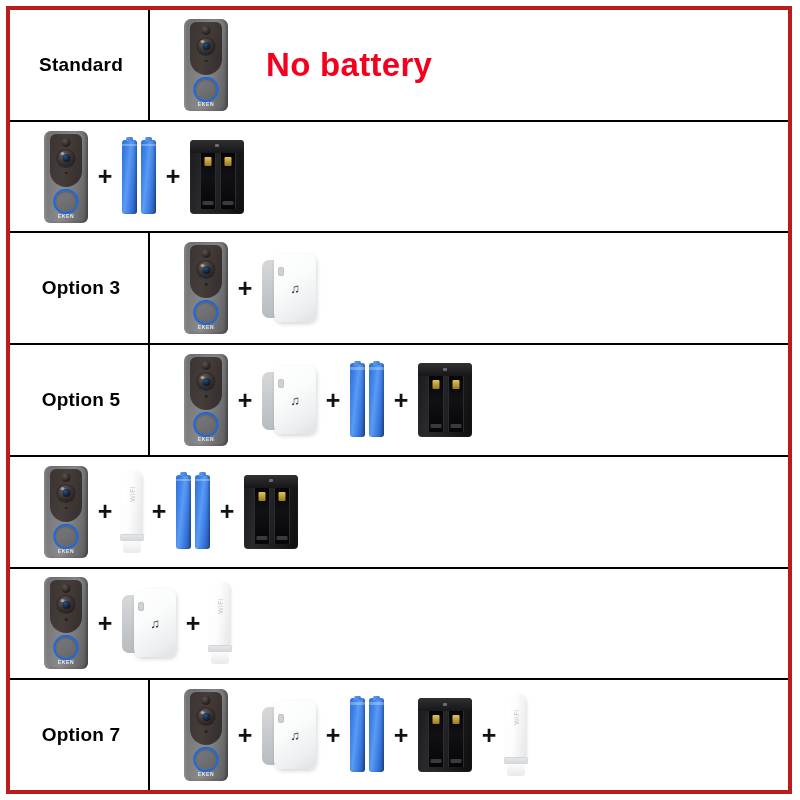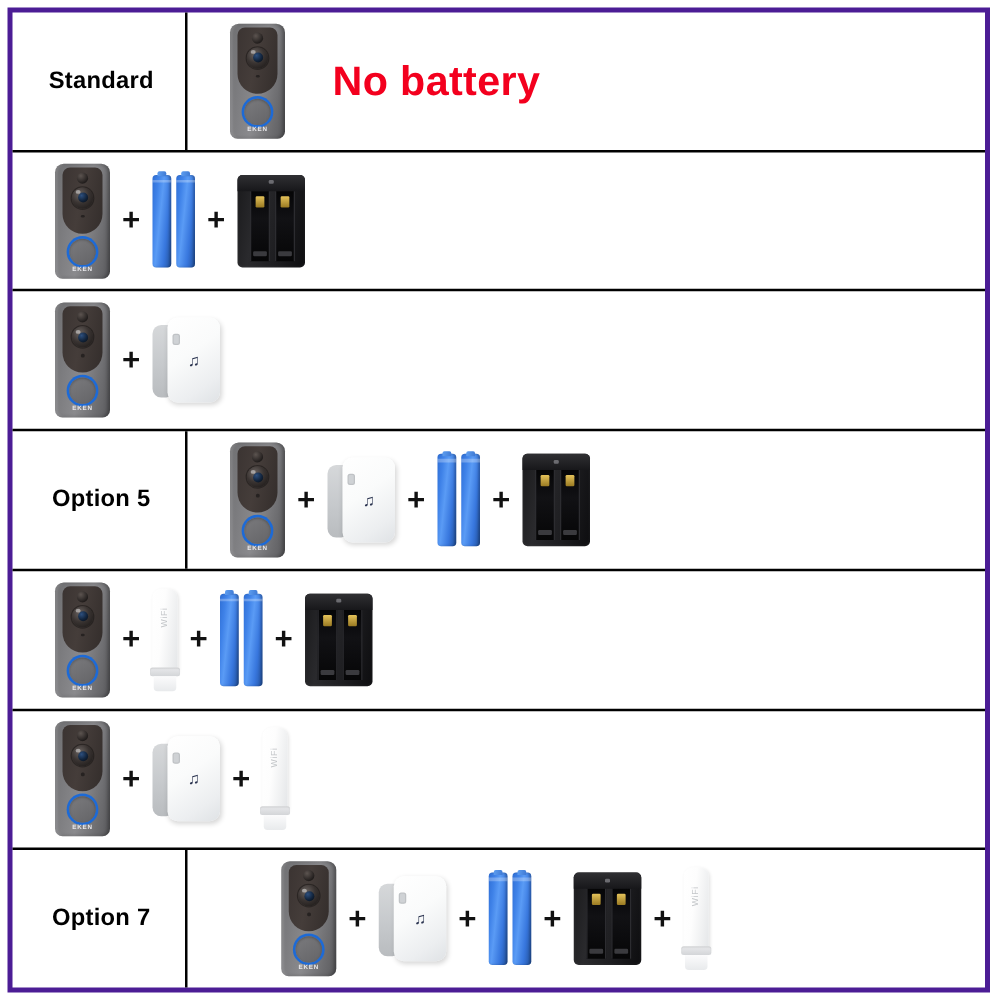--- a/index.html
+++ b/index.html
@@ -15,34 +15,34 @@
     width: 800px; height: 800px;
     background: #ffffff;
     overflow: hidden;
   }
 
   
   .options-table {
     position: absolute;
     left: 6px; top: 6px;
     width: 786px; height: 788px;
-    border: 4px solid #4c1d95;
+    border: 4px solid #b91c1c;
     border-collapse: collapse;
     display: flex;
     flex-direction: column;
     background: #fff;
   }
 
   .opt-row {
     display: flex;
     flex: 1 1 0;
     min-height: 0;
     border-bottom: 2px solid #000;
   }
-  .opt-row:last-child { border-bottom: none; gap: 41px; }
+  .opt-row:last-child { border-bottom: none; }
 
   .label-cell {
     width: 140px;
     flex: 0 0 140px;
     border-right: 2px solid #000;
     display: flex;
     align-items: center;
     justify-content: center;
     padding-left: 4px;
   }
@@ -373,20 +373,23 @@
               </div>
               <div class="chg-slot right">
                 <div class="chg-contact"></div>
                 <div class="chg-spring"></div>
               </div>
             </div>
           </div>
         </div>
       </div>
       <div class="opt-row">
+        <div class="label-cell">
+          <span class="label-text">Option 3</span>
+        </div>
         <div class="items-cell">
           <div class="item-slot">
             <div class="doorbell">
               <div class="db-face">
                 <div class="db-sensor"></div>
                 <div class="db-lens"></div>
                 <div class="db-mic"></div>
               </div>
               <div class="db-ring"></div>
               <div class="db-brand">EKEN</div>

